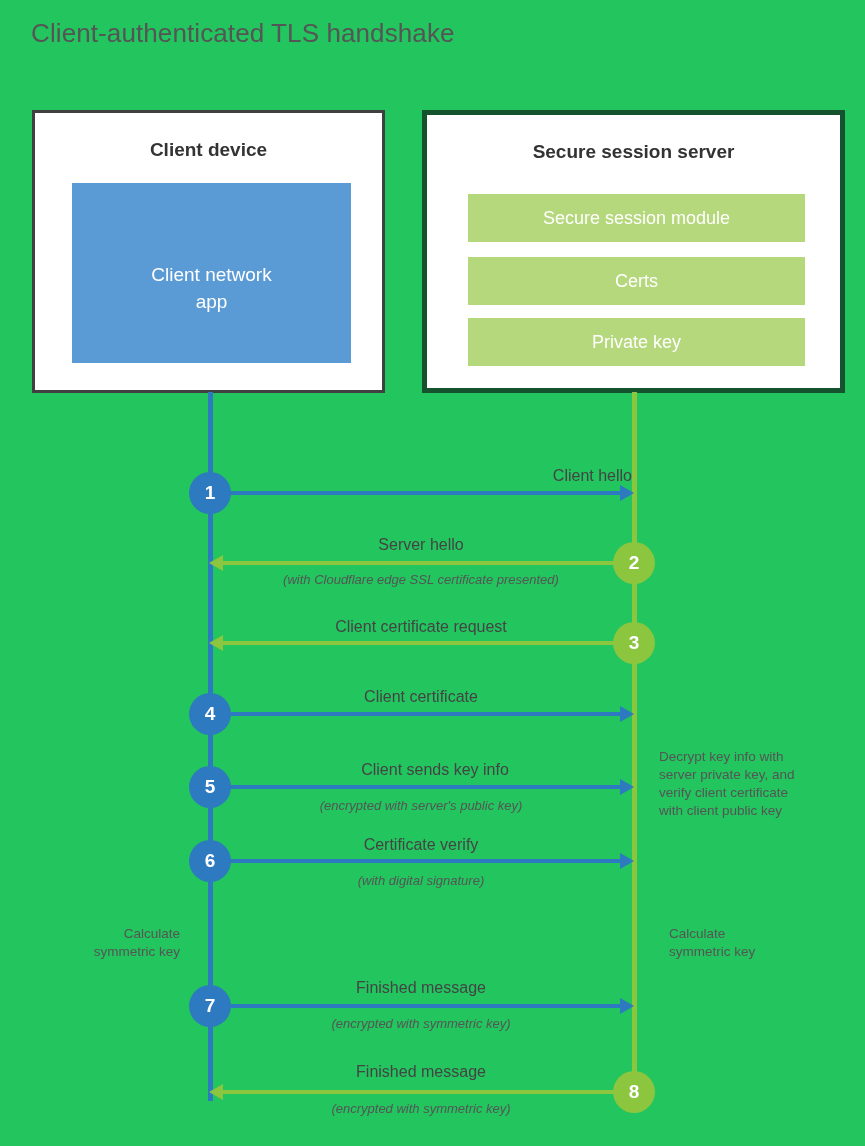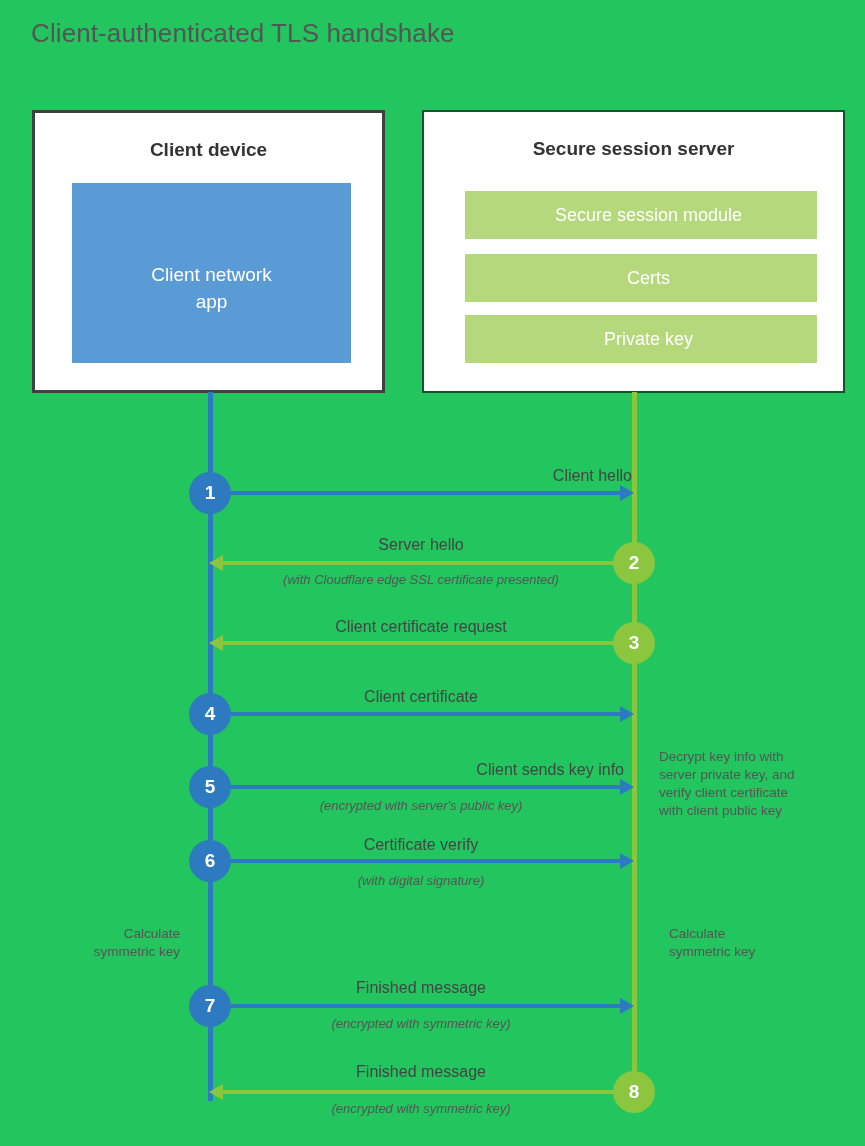--- a/index.html
+++ b/index.html
@@ -42,21 +42,21 @@
     top: 110px;
     width: 353px;
     height: 283px;
     border: 3px solid #404040;
   }
   #server-box {
     left: 422px;
     top: 110px;
     width: 423px;
     height: 283px;
-    border: 2px solid #14532d;
+    border: 5px solid #14532d;
   }
   .party-title {
     position: absolute;
     left: 0;
     right: 0;
     top: 26px;
     text-align: center;
     font-size: 19px;
     font-weight: bold;
     color: #333333;
@@ -86,21 +86,20 @@
     left: 41px;
     width: 337px;
     height: 48px;
     background: #b5d87c;
     color: #ffffff;
     font-size: 18px;
     display: flex;
     align-items: center;
     justify-content: center;
     text-align: center;
-    padding-left: 15px;
   }
   #server-bar-0 { top: 79px; }
   #server-bar-1 { top: 142px; }
   #server-bar-2 { top: 203px; }
 
   
   .lifeline {
     position: absolute;
     width: 5px;
   }
@@ -232,21 +231,21 @@
     <span>3</span>
   </div>
 
   <div class="msg-label" style="left:210px; top:688px; width:422px;">Client certificate</div>
   <div class="msg-line blue" style="left:210px; top:712px; width:412px;"></div>
   <div class="arrowhead right blue" style="left:620px; top:706px;"></div>
   <div class="step-badge blue" style="left:189px; top:693px;">
     <span>4</span>
   </div>
 
-  <div class="msg-label" style="left:202px; top:761px; width:422px;text-align:right;">Client sends key info</div>
+  <div class="msg-label" style="left:224px; top:761px; width:422px;">Client sends key info</div>
   <div class="msg-line blue" style="left:210px; top:785px; width:412px;"></div>
   <div class="arrowhead right blue" style="left:620px; top:779px;"></div>
   <div class="msg-sub" style="left:210px; top:798px; width:422px;">(encrypted with server's public key)</div>
   <div class="step-badge blue" style="left:189px; top:766px;">
     <span>5</span>
   </div>
 
   <div class="side-note left-align" style="left:659px; top:748px; width:200px;">
     <span>Decrypt key info with
 server private key, and

